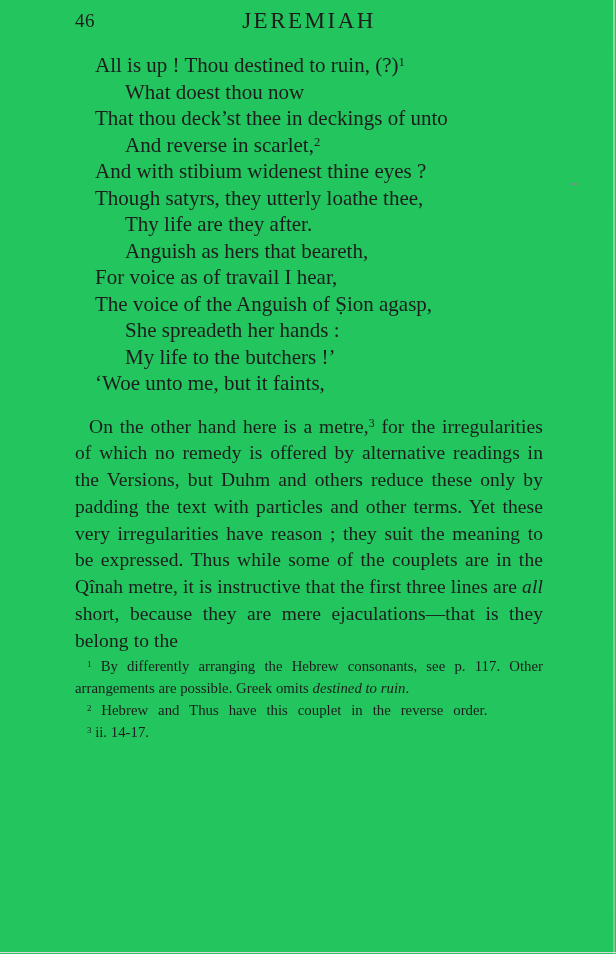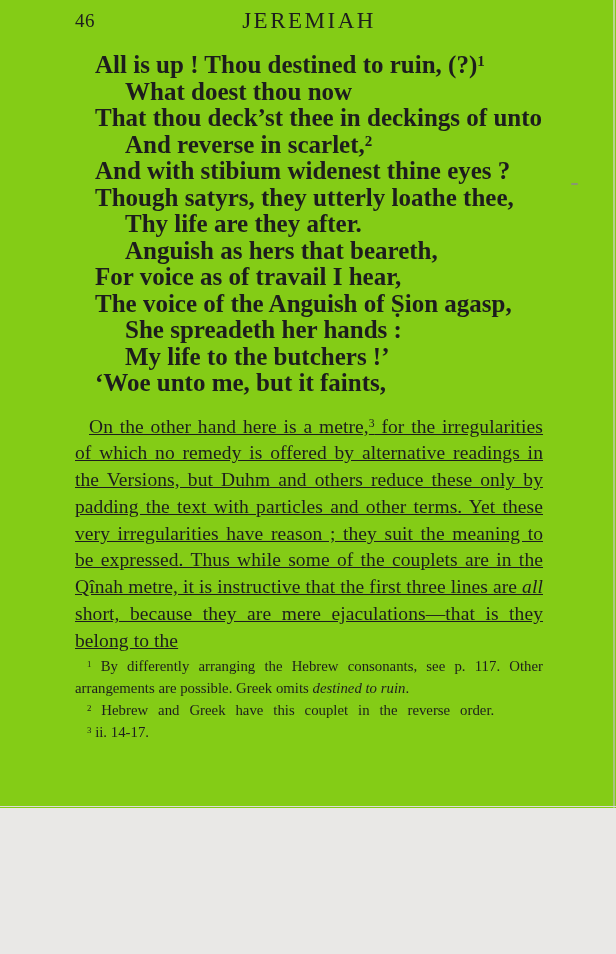--- a/index.html
+++ b/index.html
@@ -1,21 +1,21 @@
 <!DOCTYPE html>
 <html><head>
 <meta charset="utf-8">
 <style>
   html, body { margin: 0; padding: 0; background: #e9e8e6; }
   .page {
     position: relative;
     width: 616px;
-    height: 808px;
+    height: 954px;
     margin: 0;
-    background: #84cc16;
+    background: #22c55e;
     box-sizing: border-box;
     padding: 8px 73px 0 75px;
     font-family: "Liberation Serif", "DejaVu Serif", serif;
     color: #1d1d1d;
     overflow: hidden;
   }
   
   .edge-right {
     position: absolute; top: 0; right: 1px; width: 2px; height: 100%;
     background: linear-gradient(#d9d8d5, #bdbcb9); opacity: .65;
@@ -33,42 +33,40 @@
   .page-number {
     position: absolute; left: 0; top: 2px;
     font-size: 19px; letter-spacing: 0.5px;
   }
   .running-title {
     font-size: 23px; letter-spacing: 2.5px;
   }
 
   .poem {
     margin: 18px 0 0 20px;
-    font-size: 25px;
+    font-size: 21px;
     line-height: 26.5px;
-    font-weight: bold;
   }
   .poem-line { white-space: nowrap; }
   .poem-line.indented { padding-left: 30px; }
 
   sup.fnref {
     font-size: 0.6em;
     line-height: 0;
     vertical-align: 0.5em;
     letter-spacing: 0;
   }
 
   .prose {
     margin: 17px 0 0 0;
     font-size: 19.5px;
     line-height: 26.8px;
     text-align: justify;
     text-indent: 14px;
     letter-spacing: 0.1px;
-    text-decoration: underline;
   }
 
   .footnotes {
     font-size: 14.8px;
     line-height: 22px;
   }
   .footnote {
     margin: 0;
     text-align: justify;
     text-indent: 12px;
@@ -99,21 +97,21 @@
     <div class="poem-line"><span>The voice of the Anguish of Ṣion agasp,</span></div>
     <div class="poem-line indented"><span>She spreadeth her hands :</span></div>
     <div class="poem-line indented"><span>My life to the butchers !’</span></div>
     <div class="poem-line"><span>‘Woe unto me, but it faints,</span></div>
   </section>
 
   <p class="prose"><span>On the other hand here is a metre,</span><sup class="fnref">3</sup><span> for the irregularities of which no remedy is offered by alternative readings in the Versions, but Duhm and others reduce these only by padding the text with particles and other terms. Yet these very irregularities have reason ; they suit the meaning to be expressed. Thus while some of the couplets are in the Qînah metre, it is instructive that the first three lines are </span><em>all</em><span> short, because they are mere ejaculations—that is they belong to the</span></p>
 
   <section class="footnotes">
     <p class="footnote"><sup class="fnref">1</sup> <span>By differently arranging the Hebrew consonants, see p. 117. Other arrangements are possible. Greek omits </span><em>destined to ruin</em><span>.</span></p>
-    <p class="footnote wide"><sup class="fnref">2</sup> <span>Hebrew and Greek have this couplet in the reverse order.</span></p>
+    <p class="footnote wide"><sup class="fnref">2</sup> <span>Hebrew and Thus have this couplet in the reverse order.</span></p>
     <p class="footnote"><sup class="fnref">3</sup> <span>ii. 14-17.</span></p>
   </section>
 
   <div class="scan-mark"></div>
   <div class="edge-right"></div>
   <div class="edge-bottom"></div>
 
 </div>
 
 </body></html>

